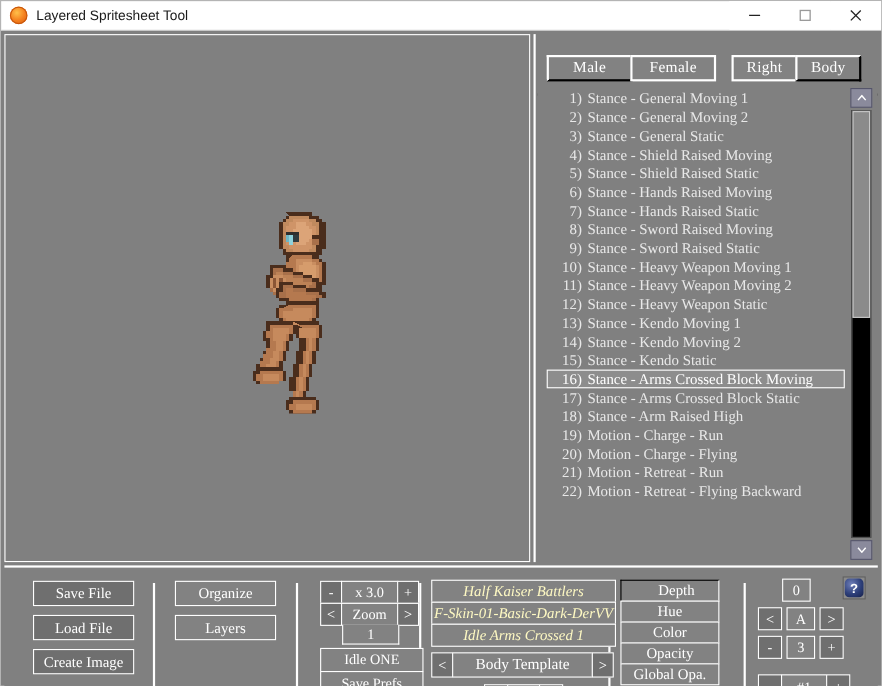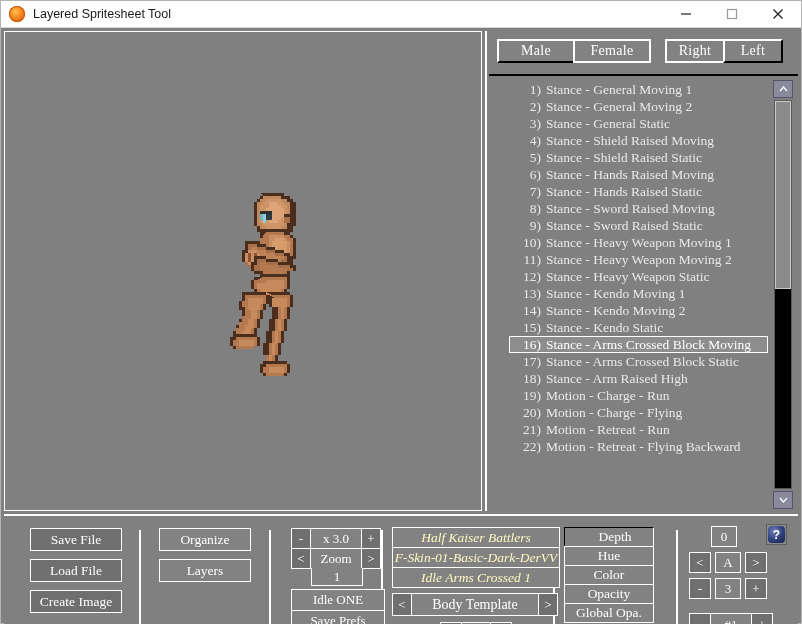--- a/index.html
+++ b/index.html
@@ -106,21 +106,21 @@
 
   
   #right-panel {
     position: absolute;
     left: 488px; top: 3px;
     width: 309px;
     height: 480px;
   }
   #gender-side-bar {
     position: absolute;
-    left: 0; top: 0;
+    left: 0; top: 11px;
     width: 309px; height: 45px;
     background: #808080;
     border-bottom: 2px solid #000000;
     box-sizing: border-box;
   }
   .seg-group { position: absolute; display: flex; top: 8px; }
   .seg-btn {
     height: 24px;
     box-sizing: border-box;
     display: flex; align-items: center; justify-content: center;
@@ -143,21 +143,21 @@
   #listbox {
     position: absolute;
     left: 0; top: 47px;
     width: 309px;
     height: 433px;
     background: #808080;
     overflow: hidden;
   }
   #list-items {
     position: absolute;
-    left: 12px; top: 3px;
+    left: 0; top: 3px;
     right: 24px;
   }
   .list-item {
     height: 17px;
     line-height: 17px;
     font-size: 13.5px;
     color: #e8e8e8;
     white-space: nowrap;
     padding-left: 14px;
     box-sizing: border-box;
@@ -478,21 +478,21 @@
 
     <div id="right-panel">
 
       <div id="gender-side-bar">
         <div class="seg-group" style="left:8px;">
           <div class="seg-btn sel" style="width:78px;">Male</div>
           <div class="seg-btn unsel" style="width:78px;margin-left:-2px;">Female</div>
         </div>
         <div class="seg-group" style="left:176px;">
           <div class="seg-btn unsel" style="width:60px;">Right</div>
-          <div class="seg-btn sel" style="width:60px;margin-left:-2px;">Left</div>
+          <div class="seg-btn sel" style="width:60px;margin-left:-2px;">Body</div>
         </div>
       </div>
 
       <div id="listbox">
         <div id="list-items">
             <div class="list-item"><span class="num">1)</span><span>Stance - General Moving 1</span></div>
             <div class="list-item"><span class="num">2)</span><span>Stance - General Moving 2</span></div>
             <div class="list-item"><span class="num">3)</span><span>Stance - General Static</span></div>
             <div class="list-item"><span class="num">4)</span><span>Stance - Shield Raised Moving</span></div>
             <div class="list-item"><span class="num">5)</span><span>Stance - Shield Raised Static</span></div>

